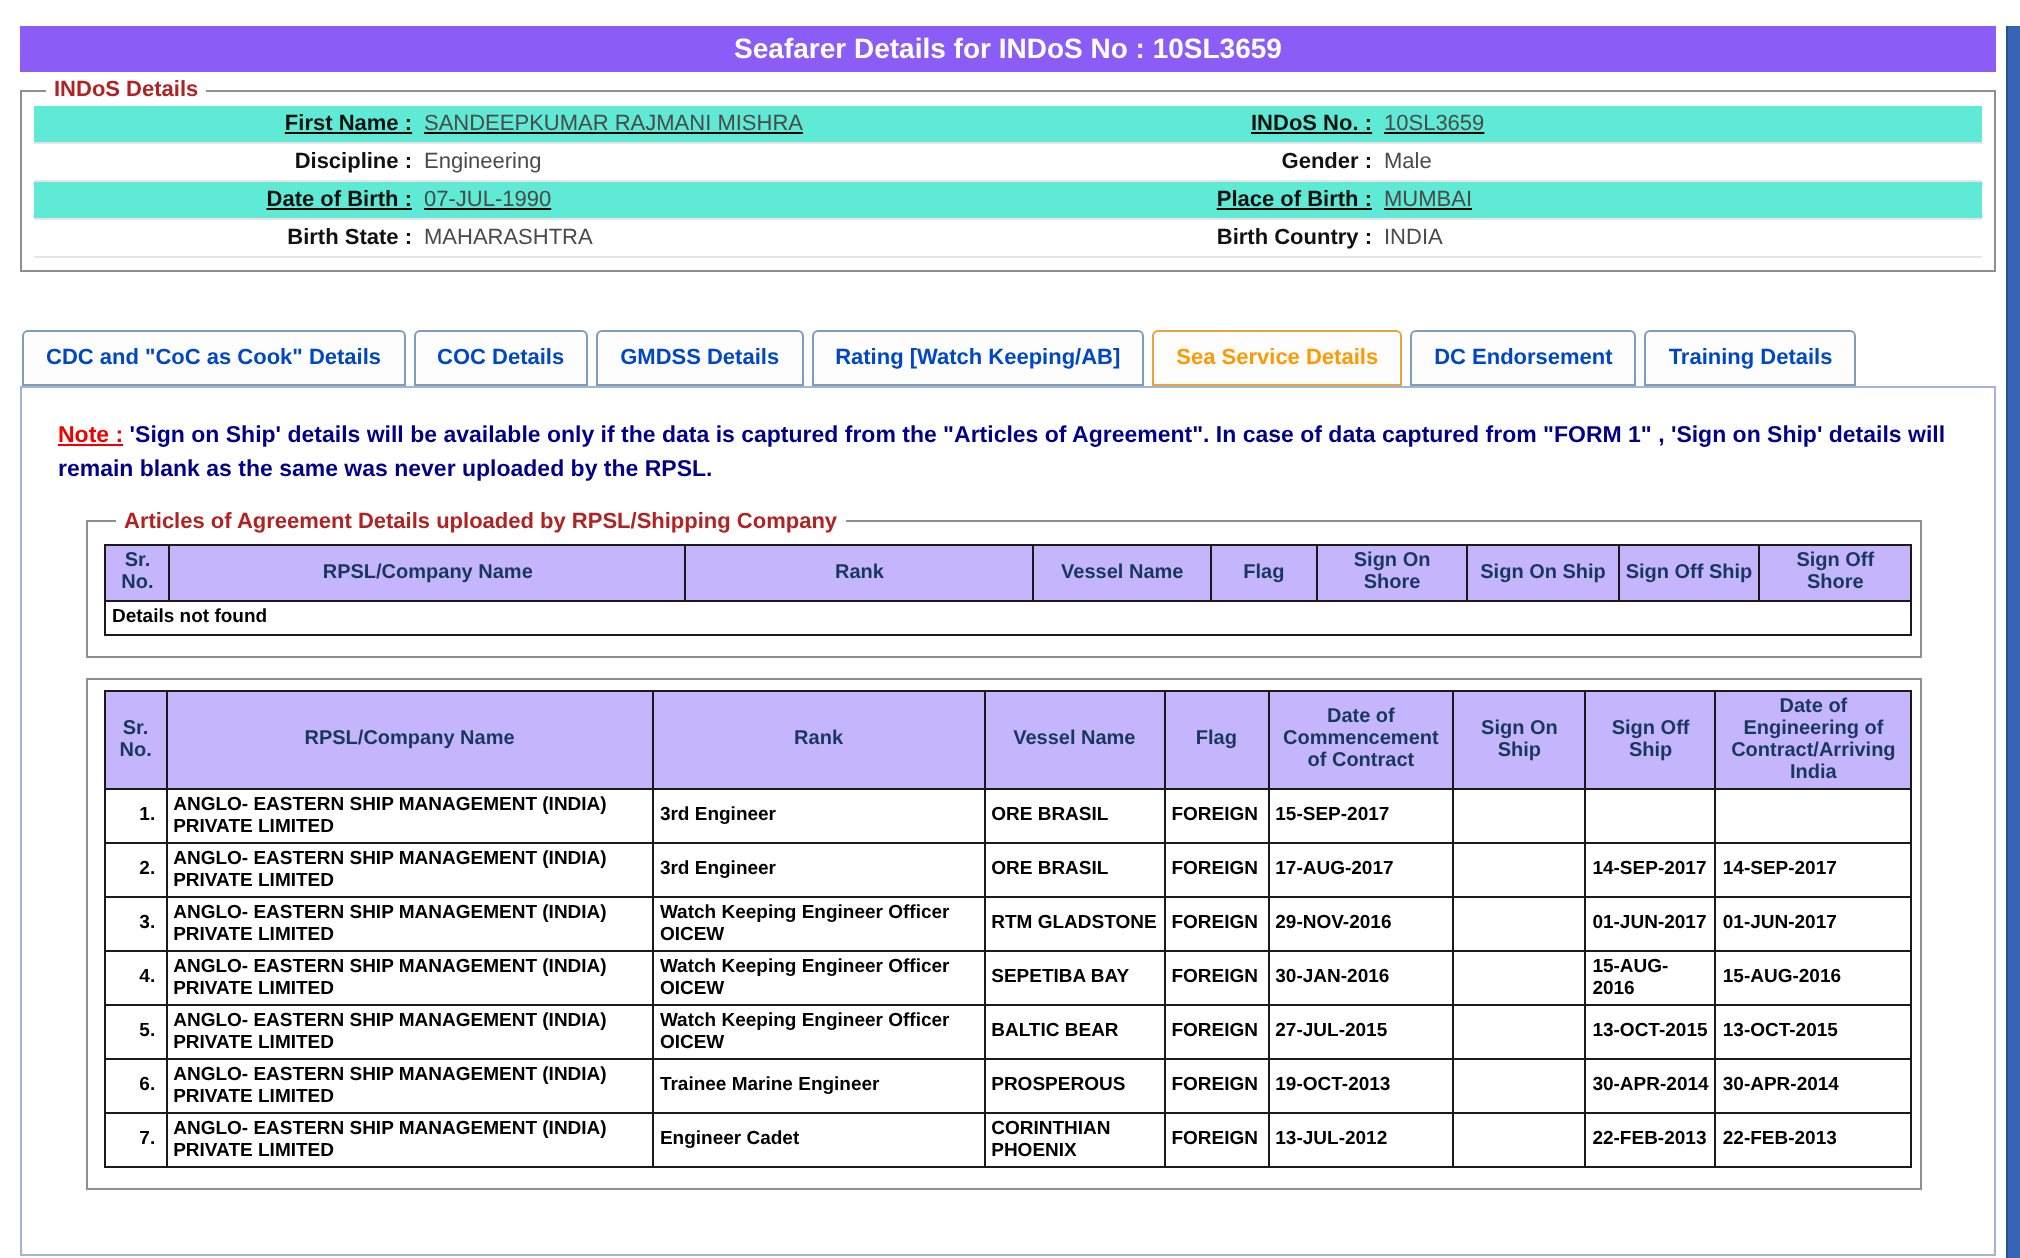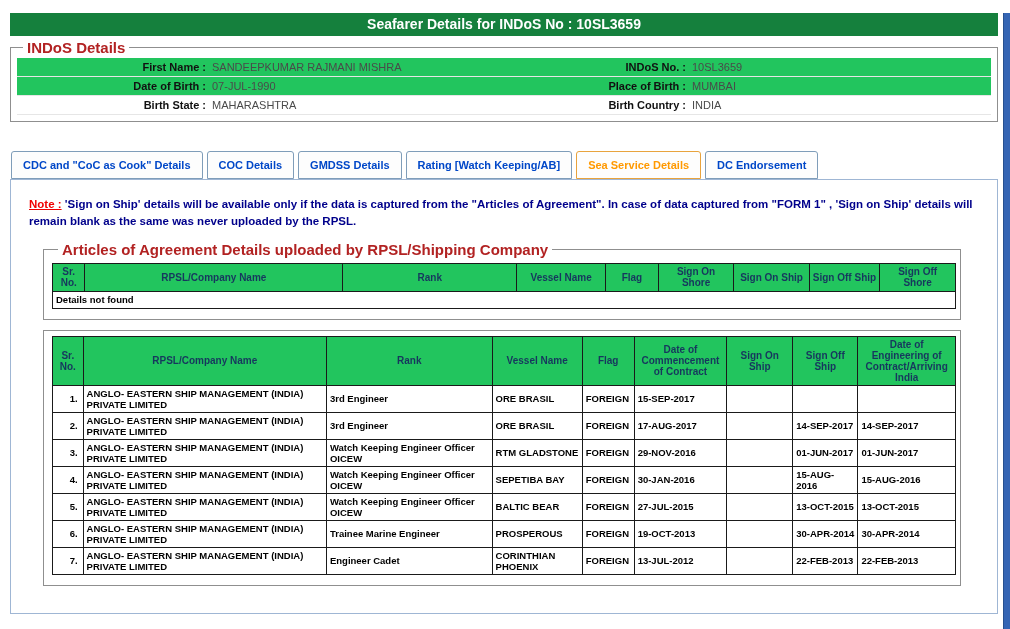--- a/index.html
+++ b/index.html
@@ -7,32 +7,32 @@
   body {
     width: 1010px; height: 629px; overflow: hidden; position: relative;
     font-family: "Liberation Sans", sans-serif;
   }
   .page { width: 1010px; height: 629px; position: relative; }
 
   
   .title-bar {
     margin: 13px 12px 0 10px;
     height: 23px; line-height: 23px;
-    background: #15803d;
+    background: #8b5cf6;
     color: #ffffff; font-size: 14px; font-weight: bold; text-align: center;
   }
 
   
   fieldset { border: 1px solid #8f8f8f; }
-  legend { color: #b22222; font-size: 15px; font-weight: bold; padding: 0 4px; margin-left: 6px; }
+  legend { color: #b22222; font-size: 11px; font-weight: bold; padding: 0 4px; margin-left: 6px; }
 
   .indos-fieldset { margin: 3px 12px 0 10px; padding: 2px 6px 6px; }
 
   .info-row { display: flex; align-items: center; font-size: 11px; height: 19px; border-bottom: 1px solid #e6e6e6; }
-  .info-row.alt { background: #22c55e; }
+  .info-row.alt { background: #5eead4; text-decoration: underline; }
   .lbl { font-weight: bold; color: #111; text-align: right; padding-right: 6px; }
   .l1 { width: 195px; }
   .v1 { width: 295px; color: #4a4a4a; }
   .l2 { width: 185px; }
   .v2 { flex: 1; color: #4a4a4a; }
 
   
   .tabs {
     display: flex; gap: 4px; align-items: flex-end;
     margin: 29px 12px 0 10px; padding-left: 1px;
@@ -56,21 +56,21 @@
   
   .note { font-size: 11.5px; font-weight: bold; color: #00008b; line-height: 1.5; margin: 8px 2px 6px 2px; }
   .note-prefix { color: #f00000; text-decoration: underline; }
 
   
   .table-fieldset { margin: 10px 20px 0 16px; padding: 3px 4px 10px 8px; }
 
   table.data { border-collapse: collapse; table-layout: fixed; margin-top: 2px; }
   .data th, .data td { border: 1px solid #1a1a1a; padding: 2px 3px; overflow: hidden; word-wrap: break-word; }
   .data th {
-    background: #22c55e; color: #17375e;
+    background: #c4b5fd; color: #17375e;
     font-size: 10px; font-weight: bold; vertical-align: middle;
   }
   .data td { font-size: 9.5px; font-weight: bold; color: #000; vertical-align: middle; background: #fff; }
 
   .articles th { height: 28px; }
   .not-found { color: #e80000; font-size: 11px; font-weight: bold; height: 17px; }
 
   .form1 th { height: 46px; }
   .form1 td { height: 25px; }
   td.sr { text-align: right; padding-right: 5px; }
@@ -90,20 +90,26 @@
   <div class="title-bar">Seafarer Details for INDoS No : 10SL3659</div>
 
   <fieldset class="indos-fieldset">
     <legend>INDoS Details</legend>
 
     <div class="info-row alt">
       <span class="lbl l1">First Name :</span>
       <span class="val v1">SANDEEPKUMAR RAJMANI MISHRA</span>
       <span class="lbl l2">INDoS No. :</span>
       <span class="val v2">10SL3659</span>
+    </div>
+    <div class="info-row">
+      <span class="lbl l1">Discipline :</span>
+      <span class="val v1">Engineering</span>
+      <span class="lbl l2">Gender :</span>
+      <span class="val v2">Male</span>
     </div>
     <div class="info-row alt">
       <span class="lbl l1">Date of Birth :</span>
       <span class="val v1">07-JUL-1990</span>
       <span class="lbl l2">Place of Birth :</span>
       <span class="val v2">MUMBAI</span>
     </div>
     <div class="info-row">
       <span class="lbl l1">Birth State :</span>
       <span class="val v1">MAHARASHTRA</span>
@@ -112,20 +118,21 @@
     </div>
   </fieldset>
 
   <div class="tabs">
     <div class="tab">CDC and "CoC as Cook" Details</div>
     <div class="tab">COC Details</div>
     <div class="tab">GMDSS Details</div>
     <div class="tab">Rating [Watch Keeping/AB]</div>
     <div class="tab active">Sea Service Details</div>
     <div class="tab">DC Endorsement</div>
+    <div class="tab">Training Details</div>
   </div>
 
   <div class="tab-content">
 
     <p class="note"><span class="note-prefix">Note :</span><span> 'Sign on Ship' details will be available only if the data is captured from the "Articles of Agreement". In case of data captured from "FORM 1" , 'Sign on Ship' details will remain blank as the same was never uploaded by the RPSL.</span></p>
 
     <fieldset class="table-fieldset">
       <legend>Articles of Agreement Details uploaded by RPSL/Shipping Company</legend>
       <table class="data articles">
         <colgroup>

